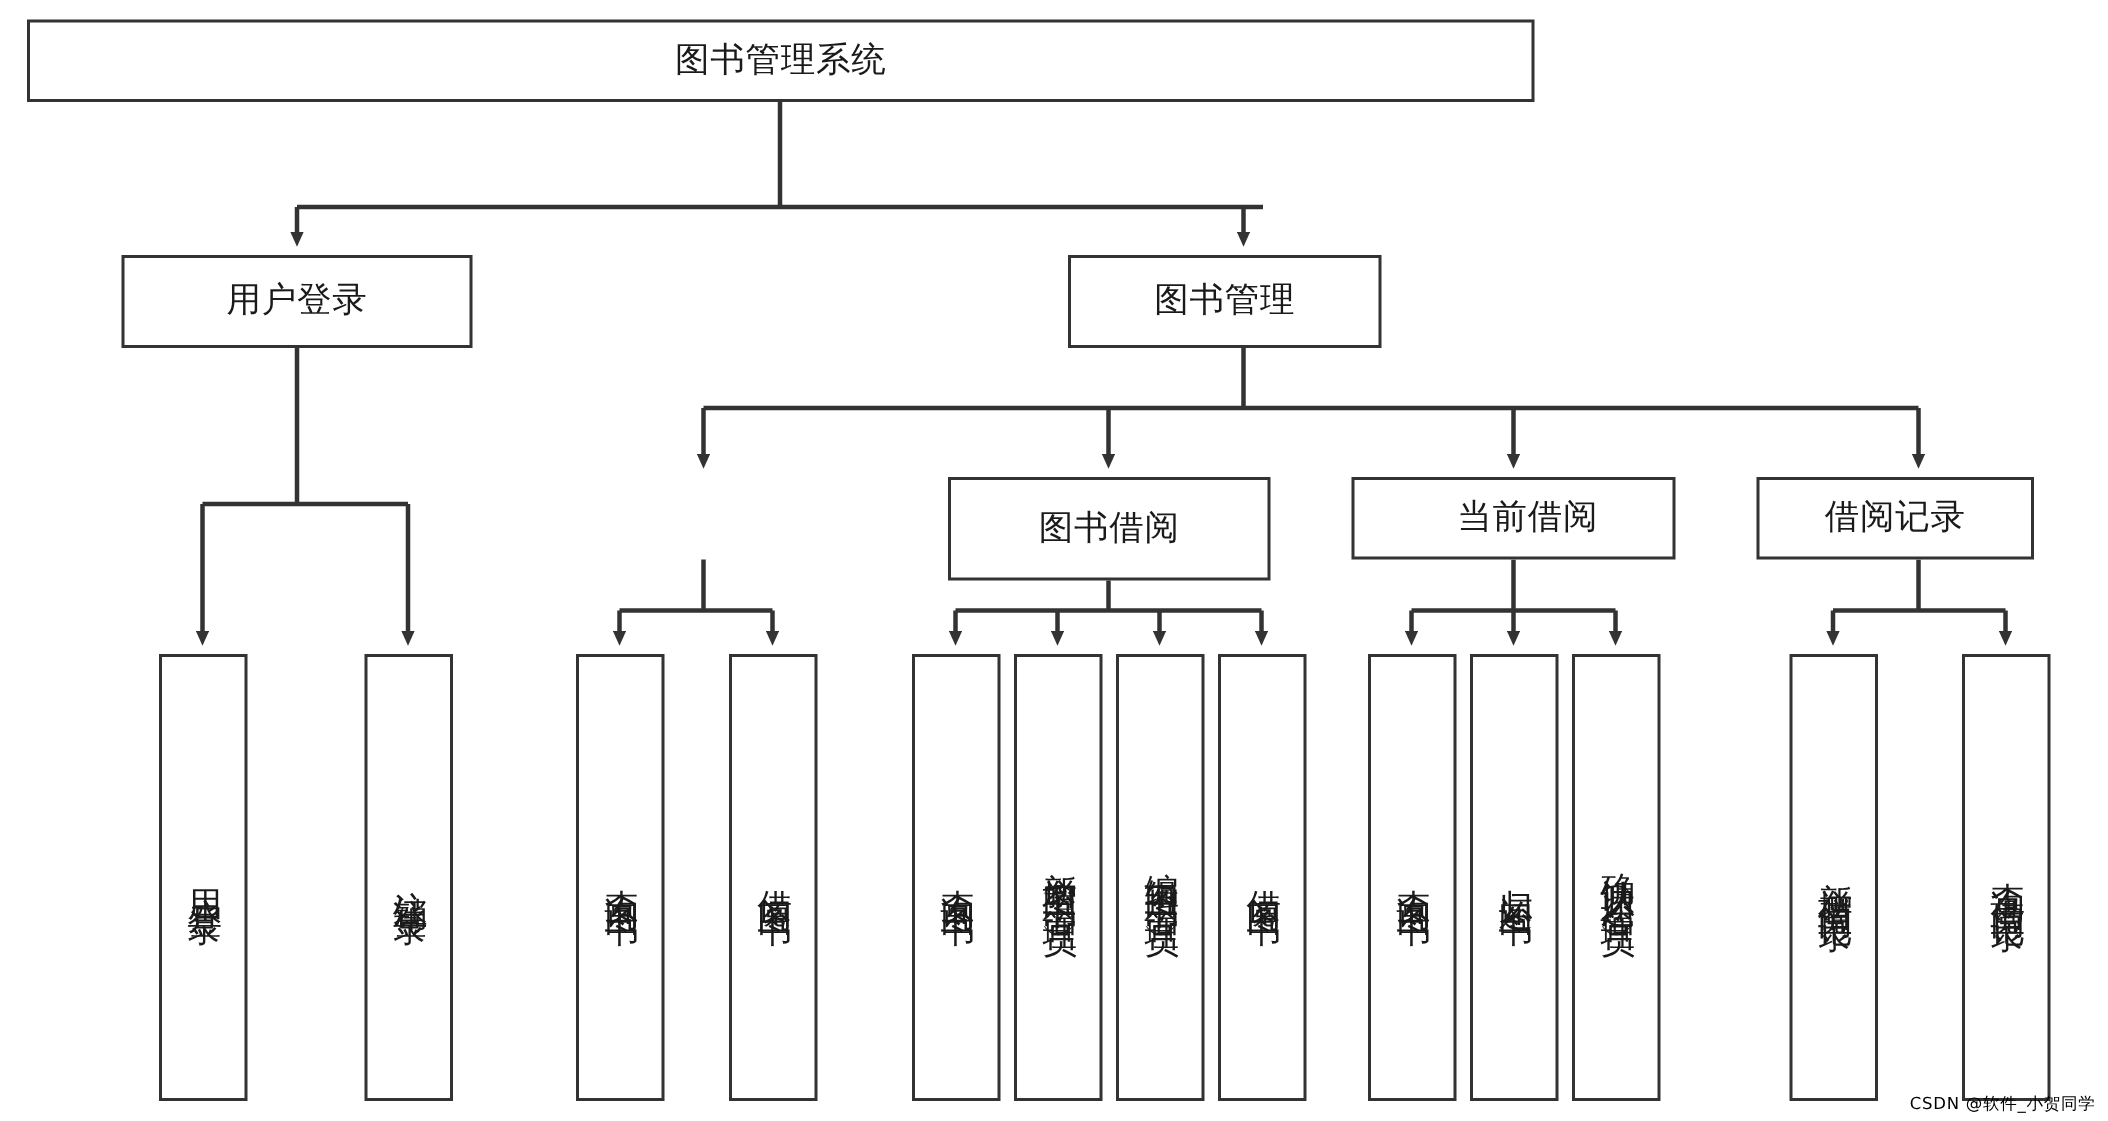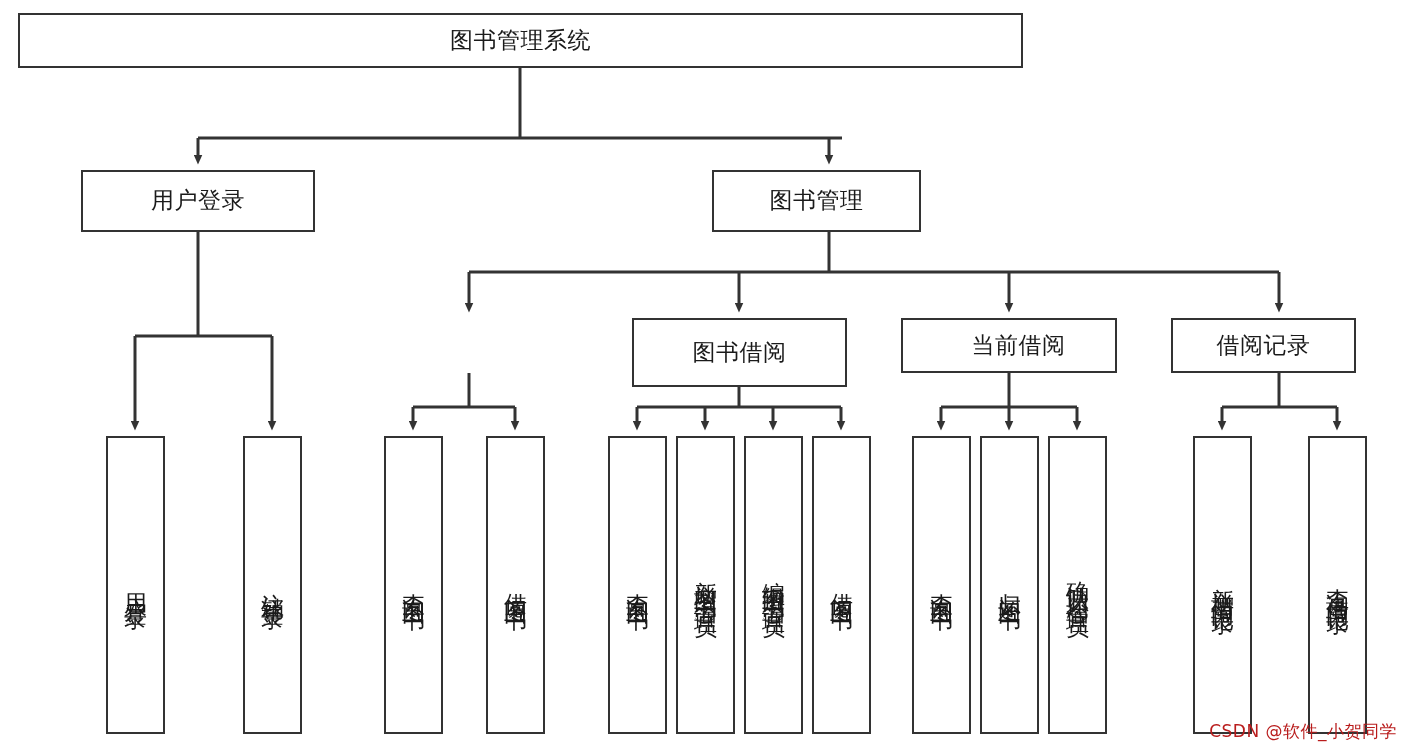--- a/index.html
+++ b/index.html
@@ -59,22 +59,22 @@
     writing-mode: vertical-rl;
     text-orientation: upright;
     letter-spacing: 5px;
     white-space: nowrap;
     line-height: 1;
   }
   #watermark {
     position: absolute;
     right: 8px;
     bottom: 4px;
-    font-size: 17px;
-    color: #b91c1c;
+    font-size: 11px;
+    color: #000000;
     letter-spacing: 0.5px;
     z-index: 3;
     white-space: nowrap;
   }
 </style>
 </head>
 <body>
 
 <div id="diagram-root">
 

